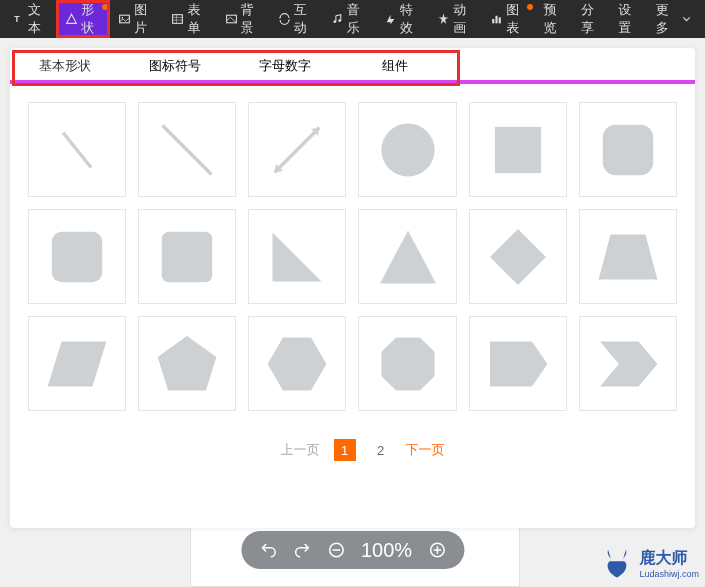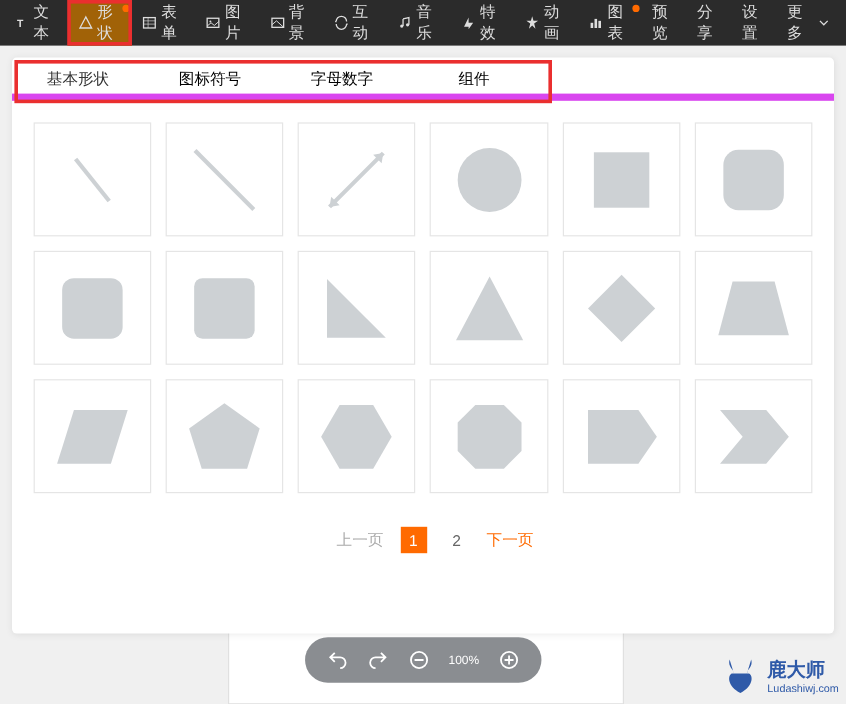--- a/index.html
+++ b/index.html
@@ -24,21 +24,21 @@
     .toolbar-item {
       display: flex;
       align-items: center;
       gap: 3px;
       padding: 0 8px;
       height: 100%;
       cursor: pointer;
       position: relative;
     }
     .toolbar-item.active {
-      background: #a16207;
+      background: #6d28d9;
     }
     .toolbar-item svg { width: 16px; height: 16px; }
     .dot {
       position: absolute;
       top: 4px;
       right: 2px;
       width: 6px;
       height: 6px;
       background: #ff6a00;
       border-radius: 50%;
@@ -56,21 +56,21 @@
     .panel {
       background: #fff;
       margin: 10px;
       border-radius: 4px;
       box-shadow: 0 1px 6px rgba(0,0,0,0.08);
       position: relative;
       height: 480px;
     }
     .tabs {
       display: flex;
-      border-bottom: 6px solid #d946ef;
+      border-bottom: 4px solid #d946ef;
       height: 36px;
       font-family: Liberation Serif, serif;
     }
     .tab {
       flex: 0 0 110px;
       text-align: center;
       line-height: 36px;
       font-size: 13px;
       color: #000000;
       cursor: pointer;
@@ -131,21 +131,21 @@
       left: 50%;
       transform: translateX(-50%);
       background: #8a8d91;
       border-radius: 22px;
       height: 38px;
       display: flex;
       align-items: center;
       gap: 16px;
       padding: 0 18px;
       color: #fff;
-      font-size: 10px;
+      font-size: 20px;
     }
     .bottom-bar .btn {
       display: flex;
       align-items: center;
       justify-content: center;
       cursor: pointer;
     }
     .bottom-bar svg { width: 18px; height: 18px; }
     .watermark {
       position: absolute;
@@ -180,34 +180,34 @@
   </div>
   <div class="toolbar-item active">
     <svg viewBox="0 0 24 24">
         <path d="M12 3 L3 20 L21 20 Z" fill="none" stroke="#ddd" stroke-width="2"></path>
       </svg>
     <span>形状</span>
     <span class="dot"></span>
   </div>
   <div class="toolbar-item">
     <svg viewBox="0 0 24 24">
+        <rect x="3" y="5" width="18" height="14" fill="none" stroke="#ddd" stroke-width="2"></rect>
+        <circle cx="8" cy="10" r="1.5" fill="#ddd"></circle>
+        <path d="M3 17 L9 12 L14 16 L21 10" stroke="#ddd" fill="none" stroke-width="1.5"></path>
+      </svg>
+    <span>图片</span>
+  </div>
+  <div class="toolbar-item">
+    <svg viewBox="0 0 24 24">
         <rect x="3" y="4" width="18" height="16" fill="none" stroke="#ddd" stroke-width="2"></rect>
         <line x1="3" y1="9" x2="21" y2="9" stroke="#ddd"></line>
         <line x1="3" y1="14" x2="21" y2="14" stroke="#ddd"></line>
         <line x1="10" y1="4" x2="10" y2="20" stroke="#ddd"></line>
       </svg>
     <span>表单</span>
-  </div>
-  <div class="toolbar-item">
-    <svg viewBox="0 0 24 24">
-        <rect x="3" y="5" width="18" height="14" fill="none" stroke="#ddd" stroke-width="2"></rect>
-        <circle cx="8" cy="10" r="1.5" fill="#ddd"></circle>
-        <path d="M3 17 L9 12 L14 16 L21 10" stroke="#ddd" fill="none" stroke-width="1.5"></path>
-      </svg>
-    <span>图片</span>
   </div>
   <div class="toolbar-item">
     <svg viewBox="0 0 24 24">
         <rect x="3" y="5" width="18" height="14" fill="none" stroke="#ddd" stroke-width="2"></rect>
         <path d="M3 15 L10 9 L21 19" stroke="#ddd" fill="none" stroke-width="1.5"></path>
       </svg>
     <span>背景</span>
   </div>
   <div class="toolbar-item">
     <svg viewBox="0 0 24 24">

